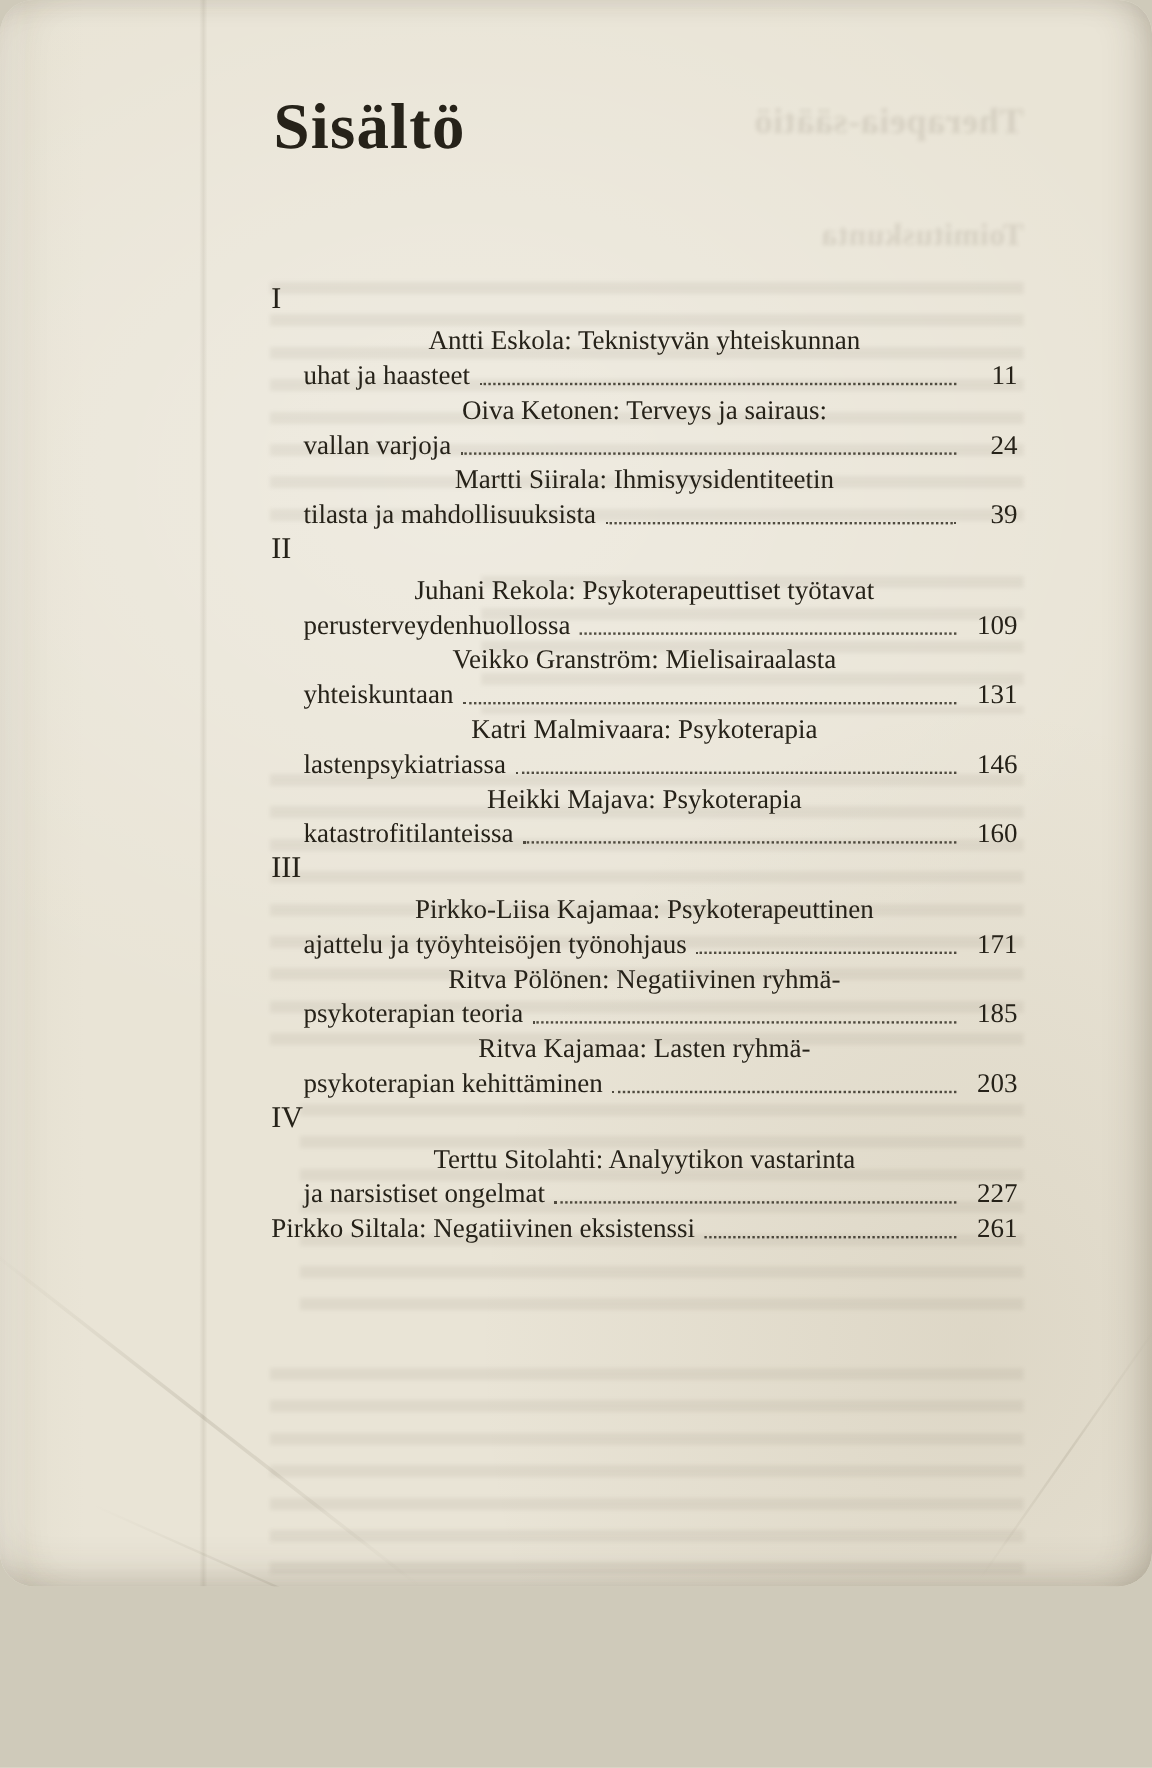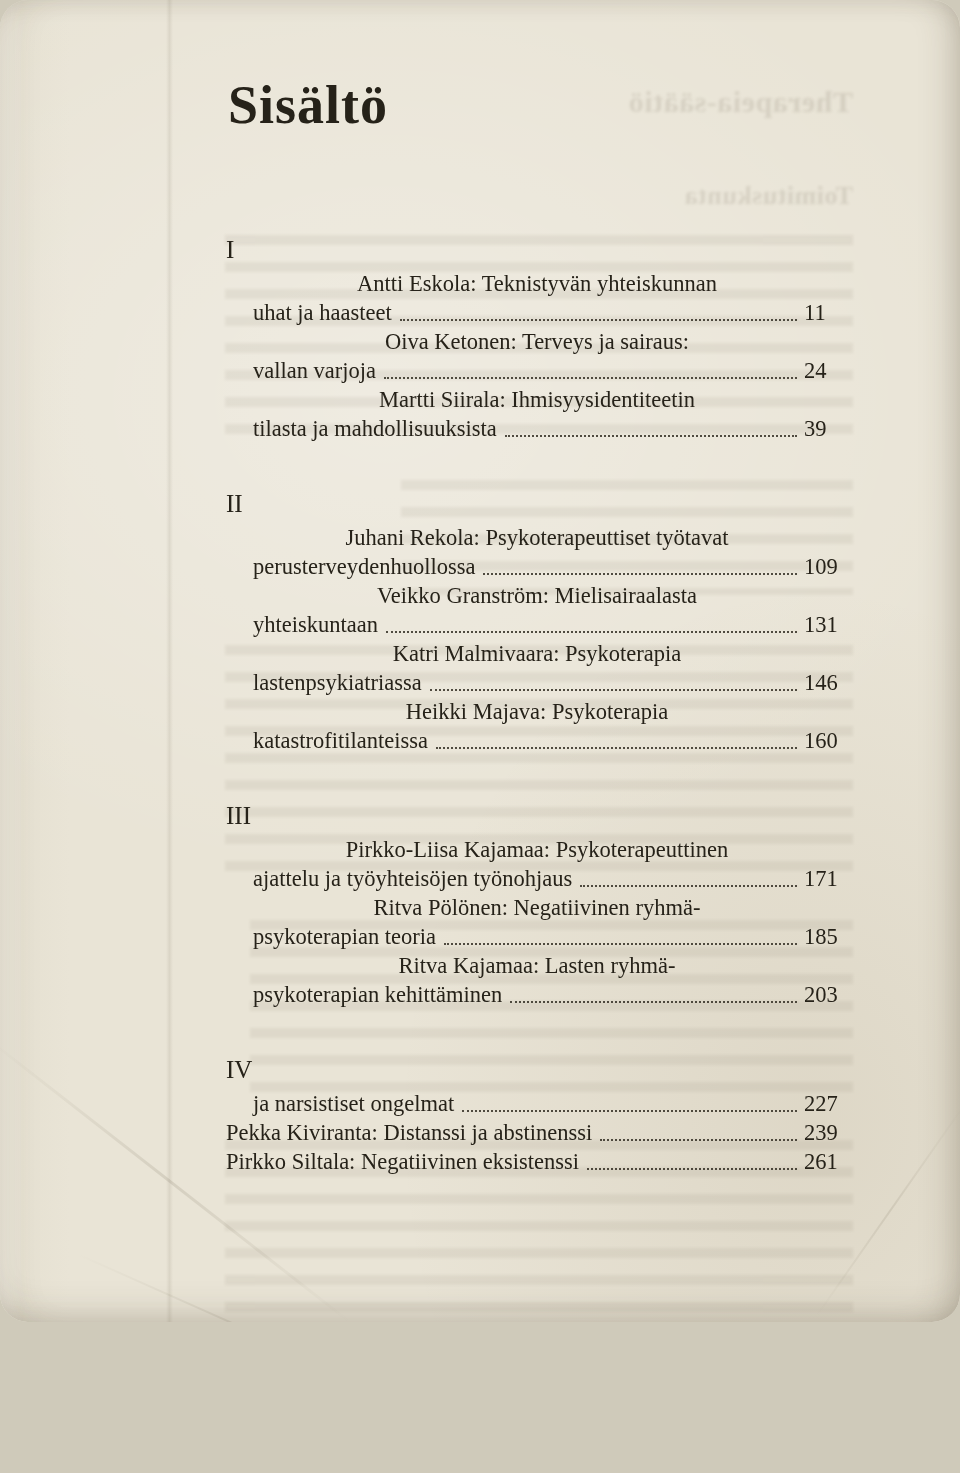--- a/index.html
+++ b/index.html
@@ -80,34 +80,34 @@
   .content{
     position:absolute;left:226px;top:0;width:622px;
     color:var(--ink);
   }
   .title{
     font-size:54px;line-height:1.1;font-weight:bold;
     letter-spacing:1px;
     margin:76px 0 0 2px;
   }
   .toc{margin-top:100px;font-size:22.5px;line-height:29px;}
-  .toc-section{margin-top:46px;}
+  .toc-section{}
   .toc-section:first-child{margin-top:0;}
   .section-label{font-size:25px;line-height:29px;margin-bottom:5px;}
   .entry-line1{white-space:nowrap;text-align:center;}
   .dotline{display:flex;align-items:flex-end;}
   .dotline.indent{padding-left:27px;}
   .dotline .t{white-space:nowrap;}
   .leader{
     flex:1;
     border-bottom:2.6px dotted rgba(52,47,37,0.85);
     margin:0 7px 6px 8px;
     min-width:20px;
   }
-  .pg{min-width:44px;text-align:left;white-space:nowrap;}
+  .pg{min-width:44px;text-align:right;white-space:nowrap;}
 </style>
 </head>
 <body>
 
 <div class="page">
 
   <div class="ghost">
     <div class="g-head g1">Therapeia-säätiö</div>
     <div class="g-head g2">Toimituskunta</div>
     <div class="glines s1"></div>
@@ -210,31 +210,25 @@
             <div class="dotline indent">
               <span class="t">psykoterapian kehittäminen</span>
               <span class="leader"></span>
               <span class="pg">203</span>
             </div>
           </div>
         </section>
         <section class="toc-section">
           <div class="section-label">IV</div>
           <div class="entry">
+            <div class="entry-line1">Terttu Sitolahti: Analyytikon vastarinta</div>
             <div class="dotline indent">
               <span class="t">ja narsistiset ongelmat</span>
               <span class="leader"></span>
               <span class="pg">227</span>
-            </div>
-          </div>
-          <div class="entry">
-            <div class="dotline ">
-              <span class="t">Pekka Kiviranta: Distanssi ja abstinenssi</span>
-              <span class="leader"></span>
-              <span class="pg">239</span>
             </div>
           </div>
           <div class="entry">
             <div class="dotline ">
               <span class="t">Pirkko Siltala: Negatiivinen eksistenssi</span>
               <span class="leader"></span>
               <span class="pg">261</span>
             </div>
           </div>
         </section>

